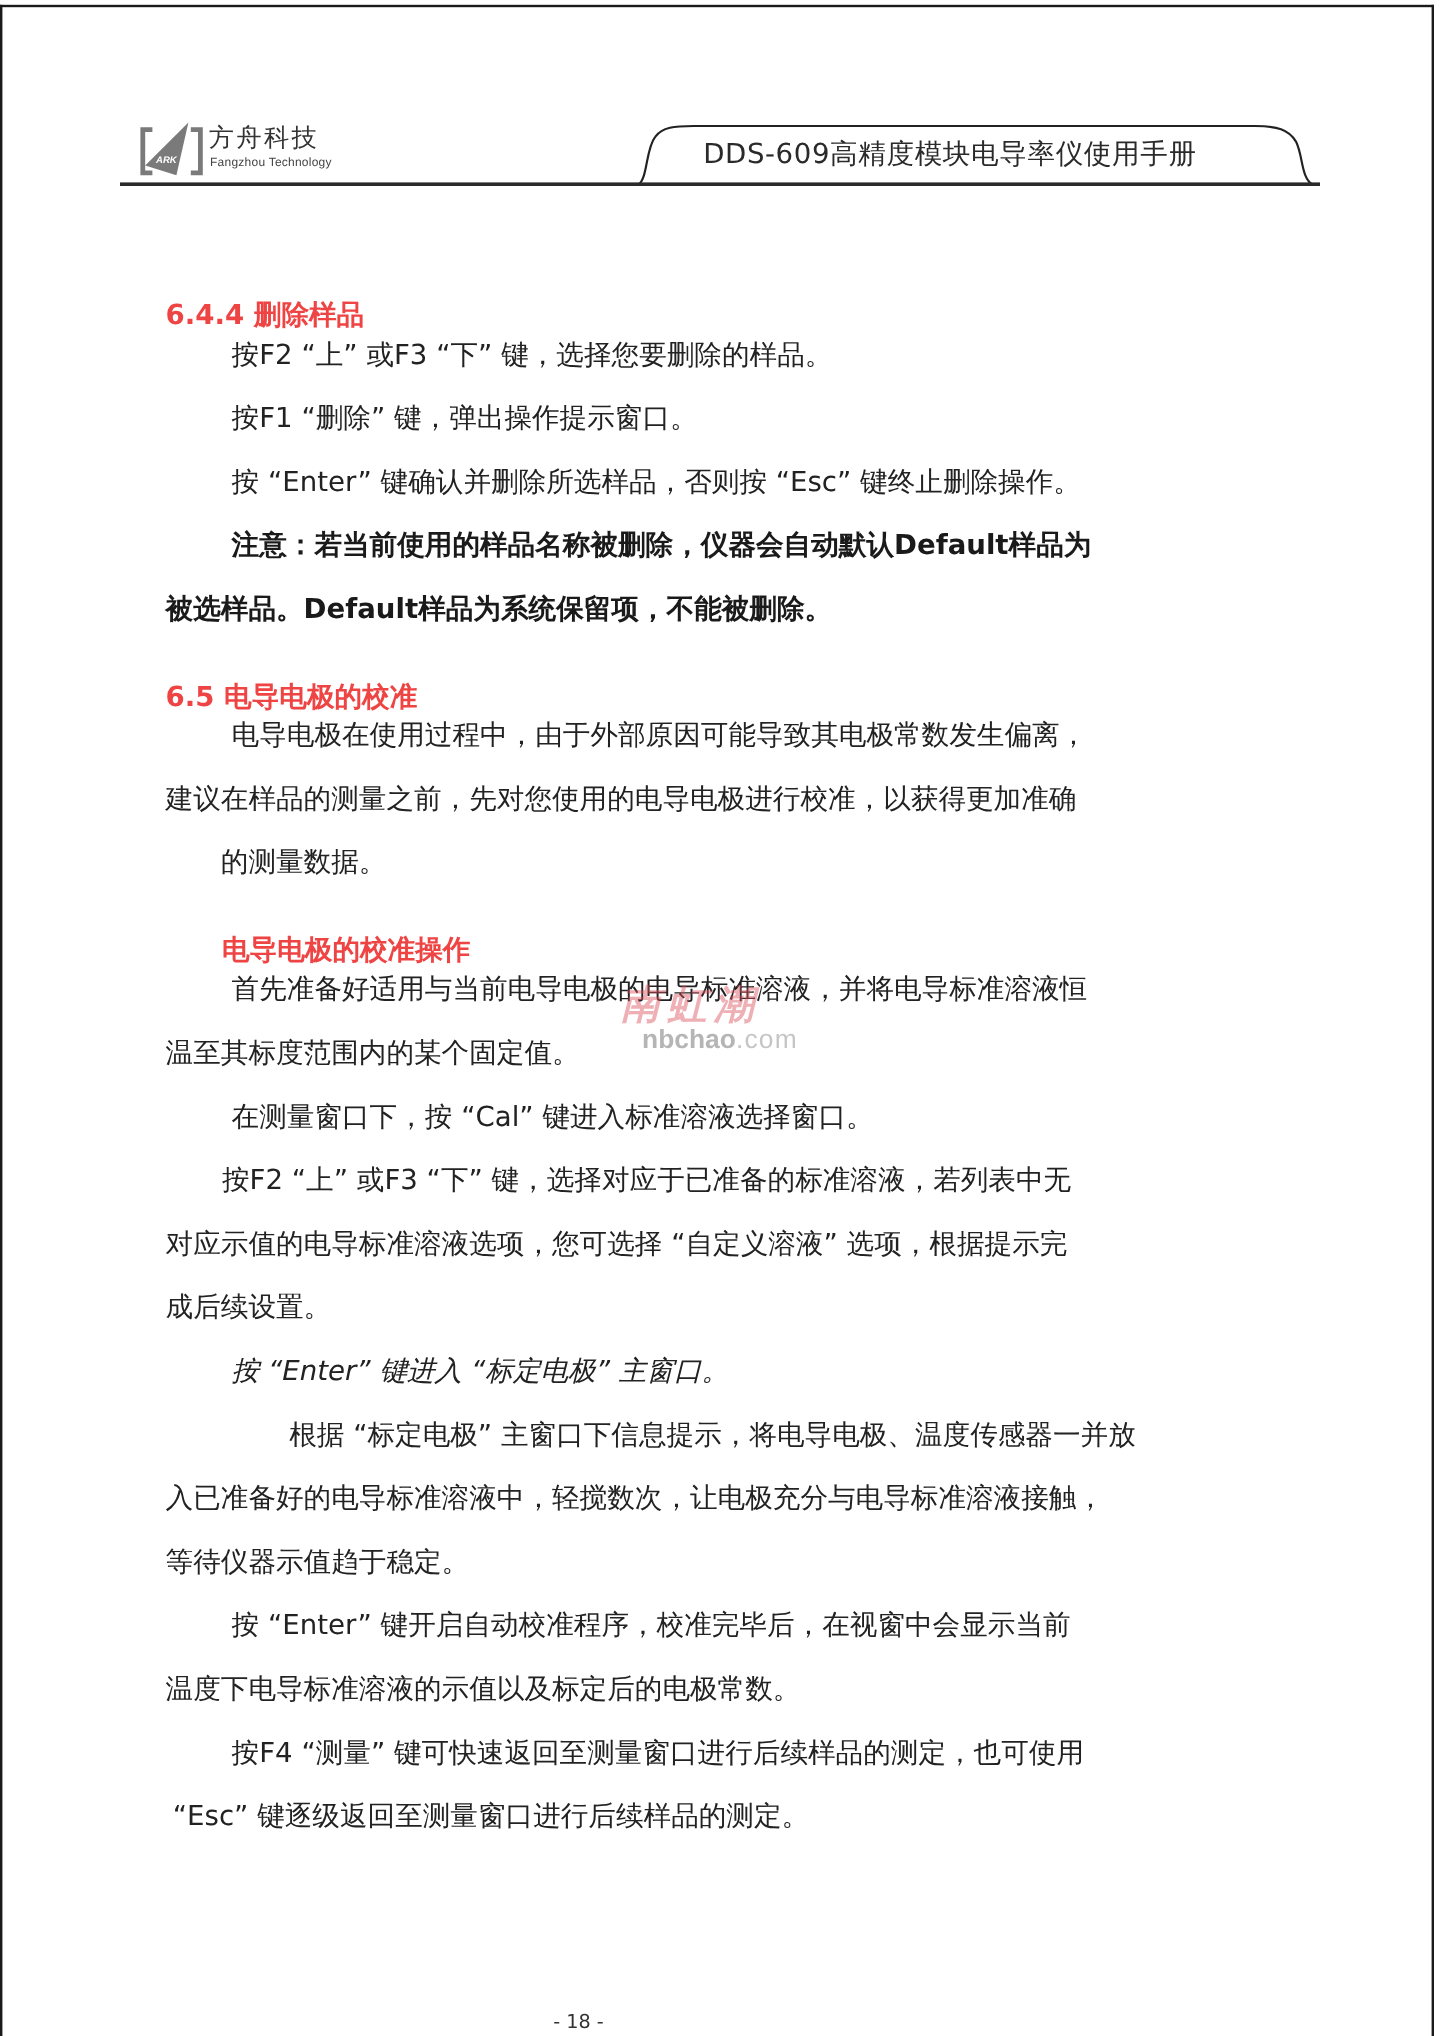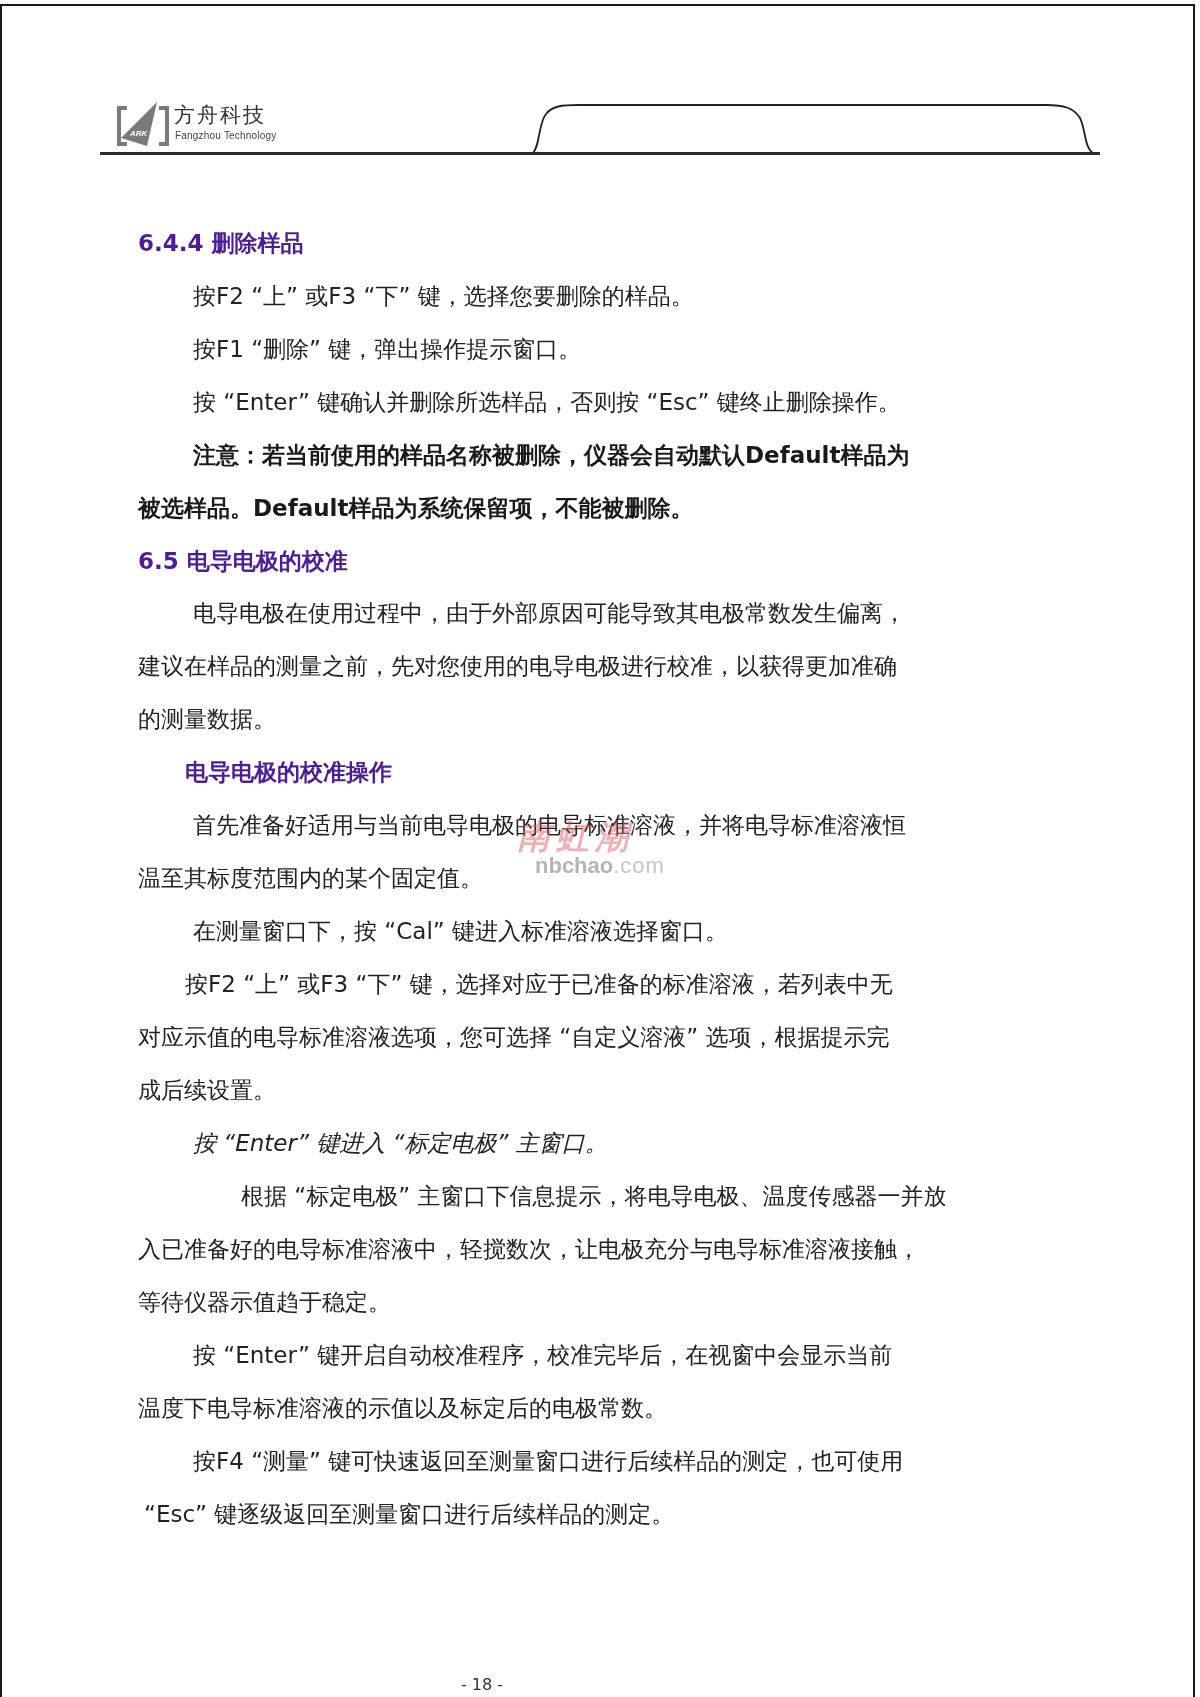--- a/index.html
+++ b/index.html
@@ -82,21 +82,22 @@
     position: absolute;
     left: 0;
     white-space: nowrap;
     font-size: 23px;
     line-height: 32px;
     color: #222;
   }
   .h {
     font-weight: bold;
     font-size: 23px;
-    color: #4c1d95;
+    color: #ef4444;
+    margin-top: 20px;
   }
   .b {
     font-weight: bold;
     color: #1a1a1a;
   }
   .watermark {
     position: absolute;
     left: 515px; top: 815px;
     width: 170px; height: 70px;
     pointer-events: none;
@@ -144,37 +145,38 @@
     <path d="M46 6 H56 V46 H46 V42 H52 V10 H46 Z" fill="#7a7a7a"></path>
     <path d="M44 2 L34 46 L8 38 Z" fill="#7a7a7a"></path>
     <text x="17" y="36" font-size="8" font-weight="bold" fill="#ffffff" font-family="Liberation Sans, sans-serif" font-style="italic">ARK</text>
   </svg>
   <div class="logo-text-cn">方舟科技</div>
   <div class="logo-text-en">Fangzhou  Technology</div>
 
   <svg class="manual-tab" viewBox="0 0 570 52">
     <path d="M4 50 C 12 44, 10 20, 18 10 C 24 2, 34 1, 50 1 L 518 1 C 536 1, 546 4, 552 14 C 558 26, 556 44, 566 50" fill="none" stroke="#222" stroke-width="1.8"></path>
   </svg>
+  <div class="manual-title">DDS-609高精度模块电导率仪使用手册</div>
 
   <div class="header-rule"></div>
 </div>
 
 <div class="content">
 
   <div class="line h" style="top:5px;">6.4.4  删除样品</div>
   <div class="line" style="top:58px; left:55px;">按F2 “上” 或F3 “下” 键，选择您要删除的样品。</div>
   <div class="line" style="top:111px; left:55px;">按F1 “删除” 键，弹出操作提示窗口。</div>
   <div class="line" style="top:164px; left:55px;">按 “Enter” 键确认并删除所选样品，否则按 “Esc” 键终止删除操作。</div>
   <div class="line b" style="top:217px; left:55px;">注意：若当前使用的样品名称被删除，仪器会自动默认Default样品为</div>
   <div class="line b" style="top:270px;">被选样品。Default样品为系统保留项，不能被删除。</div>
 
   <div class="line h" style="top:323px;">6.5 电导电极的校准</div>
   <div class="line" style="top:375px; left:55px;">电导电极在使用过程中，由于外部原因可能导致其电极常数发生偏离，</div>
   <div class="line" style="top:428px;">建议在样品的测量之前，先对您使用的电导电极进行校准，以获得更加准确</div>
-  <div class="line" style="top:481px;">的测量数据。</div>
+  <div class="line" style="top:481px;margin-left:46px;">的测量数据。</div>
 
   <div class="line h" style="top:534px; left:47px;">电导电极的校准操作</div>
 
   <div class="line" style="top:587px; left:55px;">首先准备好适用与当前电导电极的电导标准溶液，并将电导标准溶液恒</div>
   <div class="line" style="top:640px;">温至其标度范围内的某个固定值。</div>
   <div class="line" style="top:693px; left:55px;">在测量窗口下，按 “Cal” 键进入标准溶液选择窗口。</div>
   <div class="line" style="top:746px; left:47px;">按F2 “上” 或F3 “下” 键，选择对应于已准备的标准溶液，若列表中无</div>
   <div class="line" style="top:799px;">对应示值的电导标准溶液选项，您可选择 “自定义溶液” 选项，根据提示完</div>
   <div class="line" style="top:852px;">成后续设置。</div>
   <div class="line" style="top:905px; left:55px;font-style:italic;">按 “Enter” 键进入 “标定电极” 主窗口。</div>

